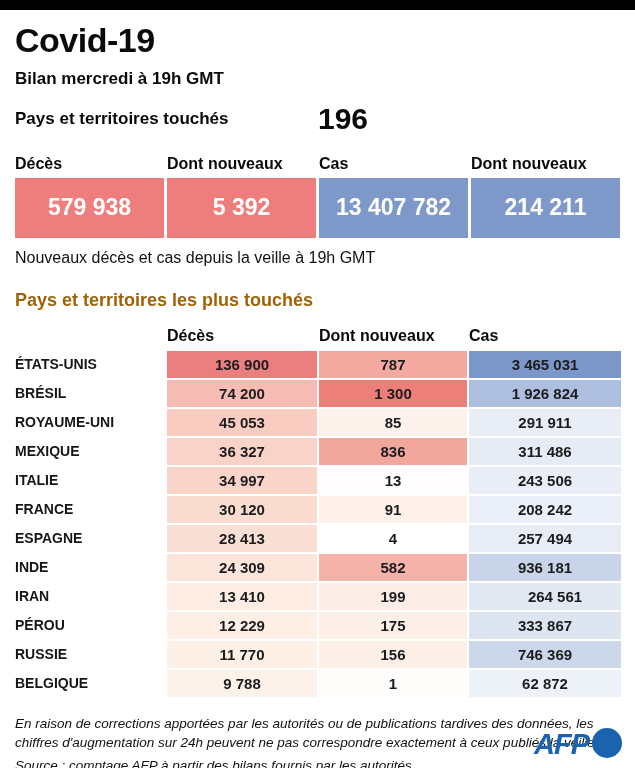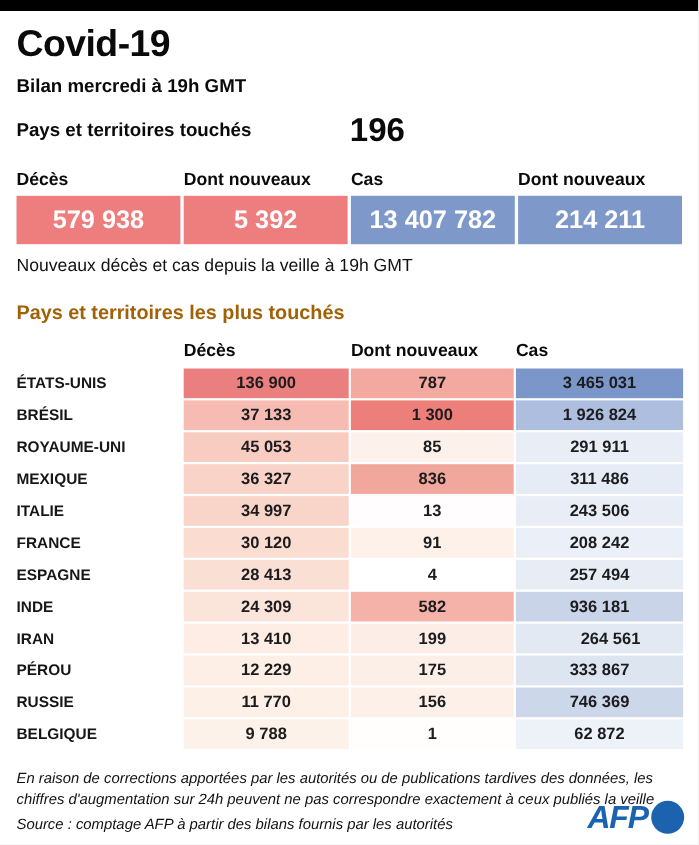--- a/index.html
+++ b/index.html
@@ -11,21 +11,21 @@
   .content{padding:0 15px;}
   .title{font-size:34px;font-weight:800;letter-spacing:-0.5px;margin-top:13px;line-height:1.05;color:#0a0a0a;}
   .subtitle{font-size:17px;font-weight:700;margin-top:10px;color:#0a0a0a;}
   .affected{position:relative;margin-top:13px;height:34px;}
   .affected-label{font-size:17px;font-weight:700;position:absolute;left:0;top:7px;color:#0a0a0a;}
   .affected-value{font-size:30px;font-weight:800;position:absolute;left:303px;top:0;color:#0a0a0a;}
   .sum-labels,.sum-boxes,.thead,.trow{display:grid;}
   .sum-labels{grid-template-columns:repeat(4,1fr);gap:3px;margin-top:19px;}
   .sum-label{font-size:16px;font-weight:700;color:#0a0a0a;}
   .sum-boxes{grid-template-columns:repeat(4,1fr);gap:3px;margin-top:5px;}
-  .sum-box{height:44px;display:flex;align-items:center;justify-content:center;
+  .sum-box{height:60px;display:flex;align-items:center;justify-content:center;
     color:#fff;font-size:23px;font-weight:700;}
   .caption{margin-top:11px;text-align:left;font-size:16px;color:#111;}
   .section-title{margin-top:23px;font-size:18px;font-weight:700;color:#a16207;}
   .thead{grid-template-columns:150px 150px 148px 152px;gap:2px;margin-top:16px;margin-bottom:6px;}
   .thead div{font-size:16px;font-weight:700;color:#0a0a0a;}
   .trow{grid-template-columns:150px 150px 148px 152px;gap:2px;margin-bottom:2px;}
   .tcountry{font-size:14px;font-weight:700;color:#161616;display:flex;align-items:center;height:27px;}
   .tcell{height:27px;display:flex;align-items:center;justify-content:center;
     font-size:15px;font-weight:600;color:#1c1c1e;}
   .footnote{margin-top:17px;font-size:13.5px;font-style:italic;line-height:1.45;color:#111;width:605px;}
@@ -74,21 +74,21 @@
     <div id="tbody">
   <div class="trow">
     <div class="tcountry">ÉTATS-UNIS</div>
     <div class="tcell" style="background: rgb(235, 126, 126);">136 900</div>
     <div class="tcell" style="background: rgb(244, 169, 160);">787</div>
     <div class="tcell" style="background: rgb(123, 150, 200);">3 465 031</div>
   </div>
 
   <div class="trow">
     <div class="tcountry">BRÉSIL</div>
-    <div class="tcell" style="background: rgb(246, 188, 179);">37 133</div>
+    <div class="tcell" style="background: rgb(246, 188, 179);">74 200</div>
     <div class="tcell" style="background: rgb(237, 127, 122);">1 300</div>
     <div class="tcell" style="background: rgb(174, 190, 222);">1 926 824</div>
   </div>
 
   <div class="trow">
     <div class="tcountry">ROYAUME-UNI</div>
     <div class="tcell" style="background: rgb(248, 204, 192);">45 053</div>
     <div class="tcell" style="background: rgb(253, 241, 236);">85</div>
     <div class="tcell" style="background: rgb(232, 237, 246);">291 911</div>
   </div>

